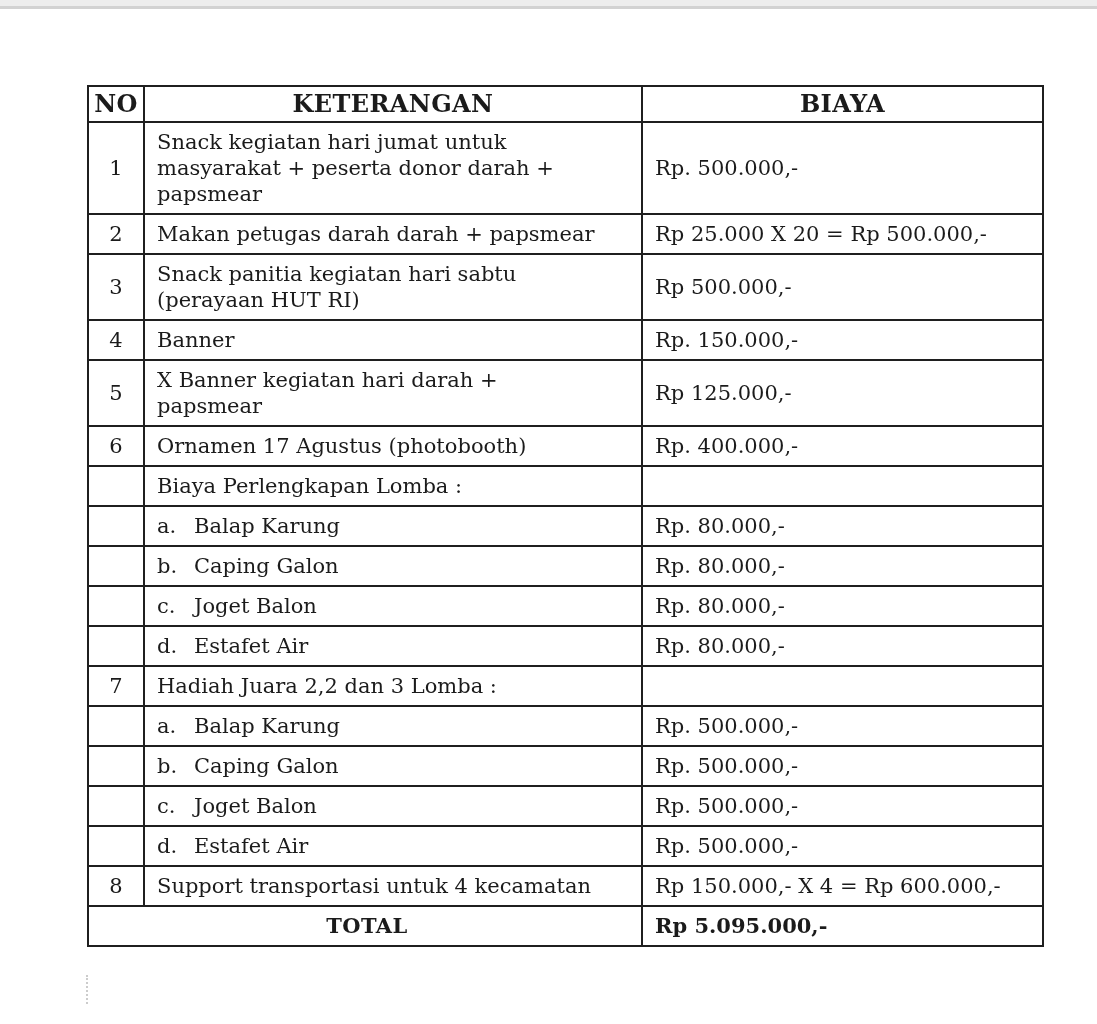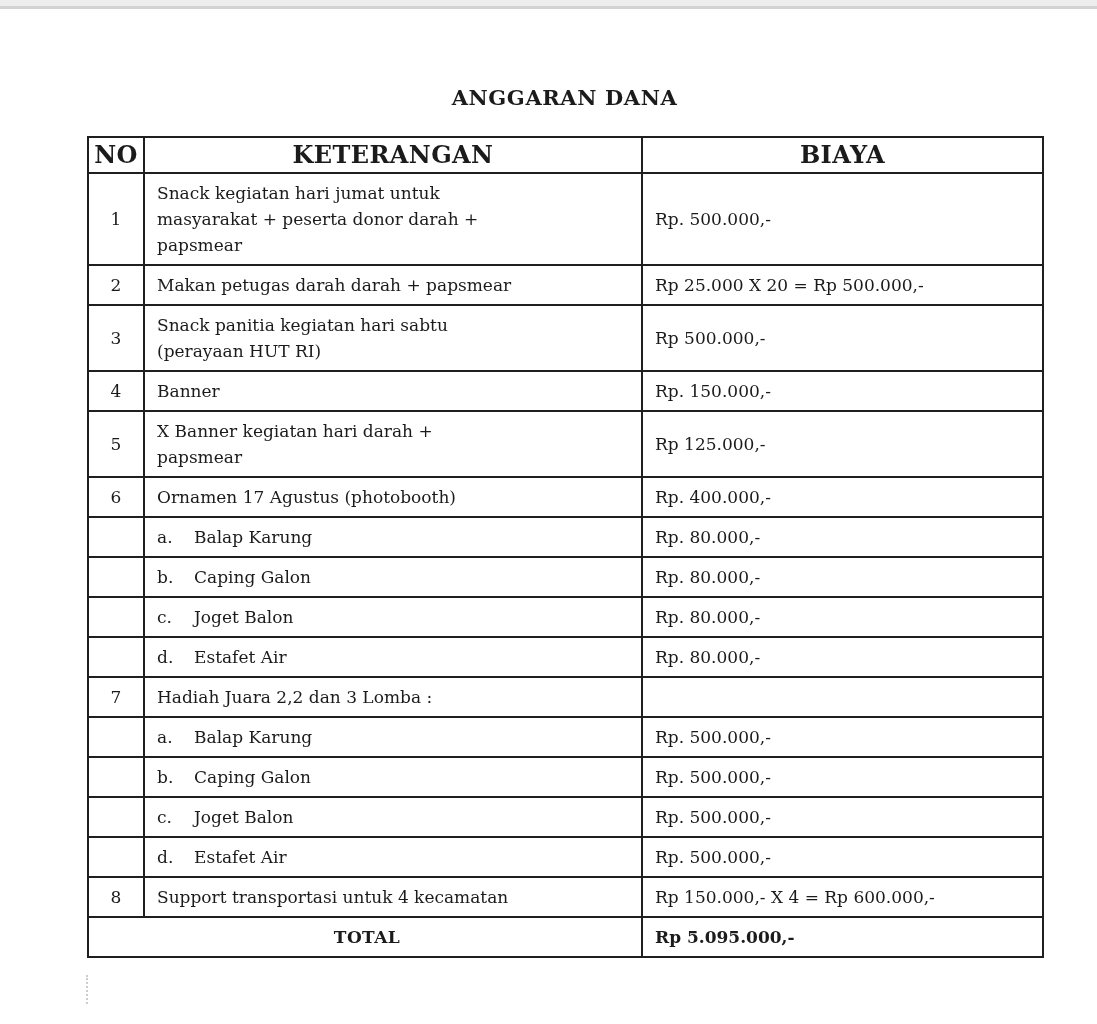--- a/index.html
+++ b/index.html
@@ -42,21 +42,21 @@
   }
   .budget th {
     font-size: 24px;
     line-height: 24px;
     padding: 5px 1px;
     text-align: center;
     font-weight: bold;
     letter-spacing: 0.4px;
   }
   .budget td {
-    font-size: 17px;
+    font-size: 21px;
     line-height: 26px;
     padding: 6px 8px 6px 12px;
   }
   td.cell-no { text-align: center; padding: 6px 2px; }
   td.cell-biaya { }
   .letter {
     display: inline-block;
     width: 37px;
     vertical-align: top;
   }
@@ -74,21 +74,20 @@
     width: 0;
     border-left: 2px dotted #cccccc;
   }
 </style>
 </head>
 <body>
 
 <div class="top-edge"></div>
 
 <div class="content">
-  <h1 class="doc-title">ANGGARAN DANA</h1>
 
   <table class="budget">
     <colgroup>
       <col style="width:56px">
       <col style="width:498px">
       <col style="width:401px">
     </colgroup>
     <thead>
       <tr>
         <th>NO</th>
@@ -158,20 +157,30 @@
 
         <span class="ket-text">Ornamen 17 Agustus (photobooth)</span>
       </span>
     </td>
     <td class="cell-biaya">Rp. 400.000,-</td>
   </tr>
         <tr>
     <td class="cell-no"></td>
     <td class="cell-keterangan">
       <span class="ket-wrap">
+
+        <span class="ket-text">Biaya Perlengkapan Lomba :</span>
+      </span>
+    </td>
+    <td class="cell-biaya"></td>
+  </tr>
+        <tr>
+    <td class="cell-no"></td>
+    <td class="cell-keterangan">
+      <span class="ket-wrap">
         <span class="letter">a.</span>
         <span class="ket-text">Balap Karung</span>
       </span>
     </td>
     <td class="cell-biaya">Rp. 80.000,-</td>
   </tr>
         <tr>
     <td class="cell-no"></td>
     <td class="cell-keterangan">
       <span class="ket-wrap">

